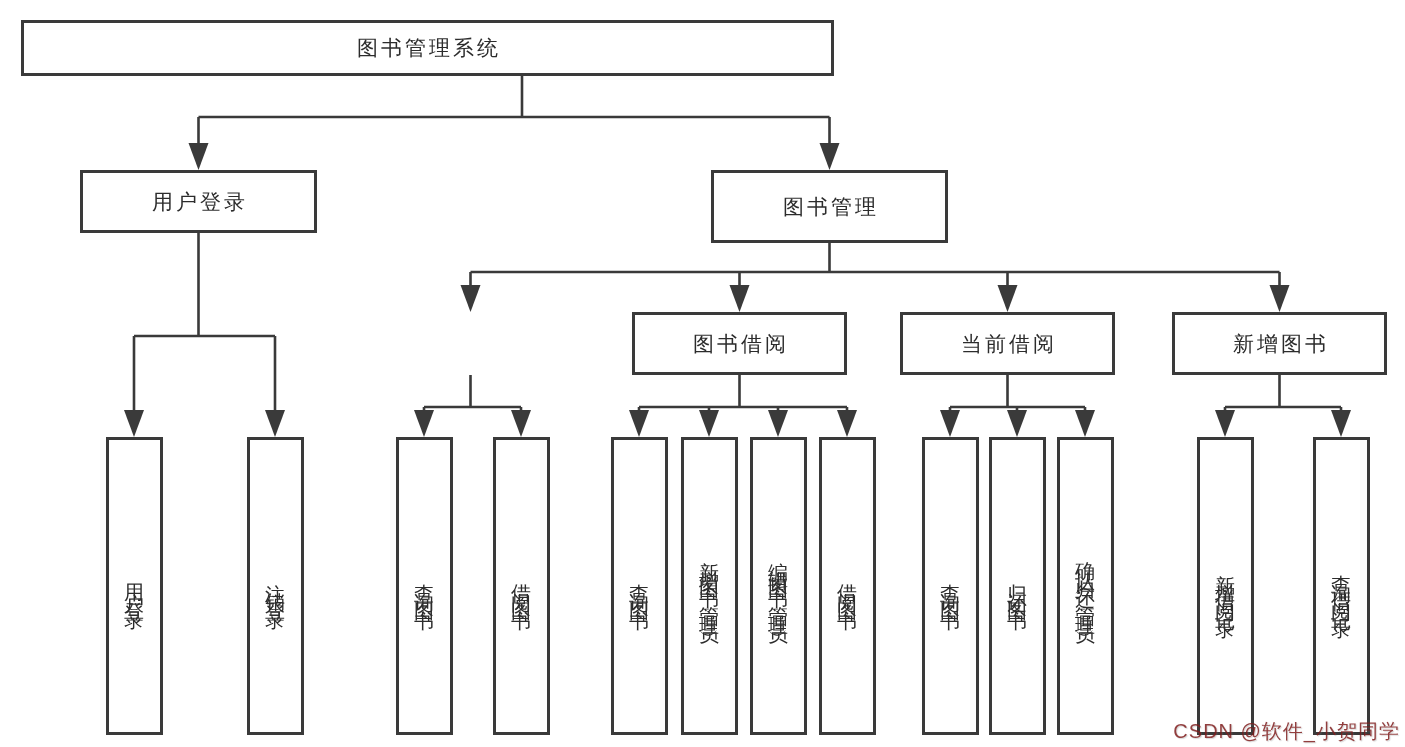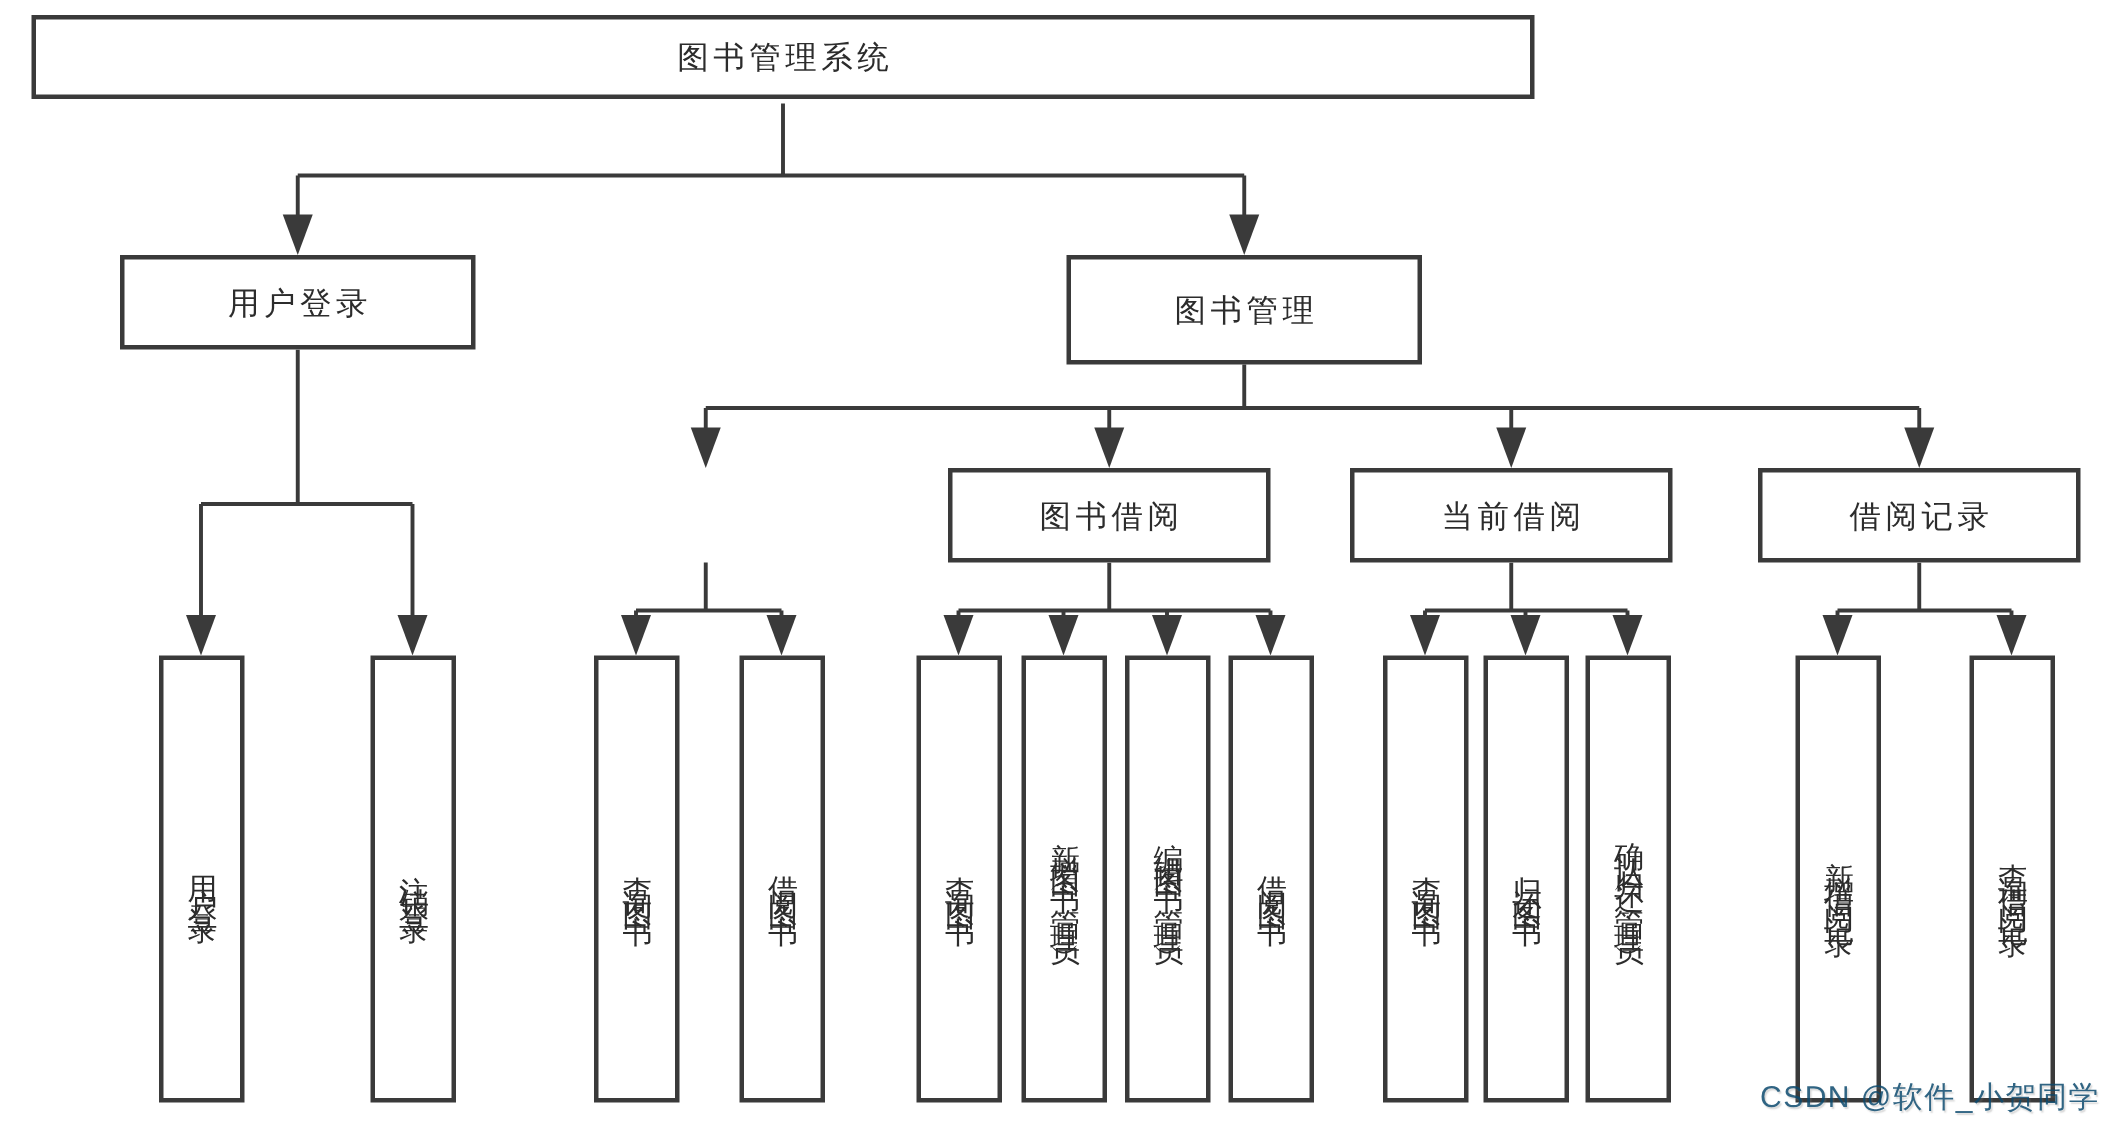--- a/index.html
+++ b/index.html
@@ -92,39 +92,39 @@
       <use href="#arrowhead" transform="translate(778,437)"></use>
       <use href="#arrowhead" transform="translate(847,437)"></use>
       <use href="#arrowhead" transform="translate(950,437)"></use>
       <use href="#arrowhead" transform="translate(1017,437)"></use>
       <use href="#arrowhead" transform="translate(1085,437)"></use>
       <use href="#arrowhead" transform="translate(1225,437)"></use>
       <use href="#arrowhead" transform="translate(1341,437)"></use>
     </g>
   </svg>
 
-  <div class="box" style="left:21px;top:10px;width:1002px;height:56px">
+  <div class="box" style="left:21px;top:20px;width:813px;height:56px">
     <span class="hlabel">图书管理系统</span>
   </div>
 
   <div class="box" style="left:80px;top:170px;width:237px;height:63px">
     <span class="hlabel">用户登录</span>
   </div>
   <div class="box" style="left:711px;top:170px;width:237px;height:73px">
     <span class="hlabel">图书管理</span>
   </div>
 
   <div class="box" style="left:900px;top:312px;width:215px;height:63px">
     <span class="hlabel">当前借阅</span>
   </div>
   <div class="box" style="left:632px;top:312px;width:215px;height:63px">
     <span class="hlabel">图书借阅</span>
   </div>
   <div class="box" style="left:1172px;top:312px;width:215px;height:63px">
-    <span class="hlabel">借阅记录</span>
+    <span class="hlabel">新增图书</span>
   </div>
 
   <div class="box" style="left:106px;top:437px;width:57px;height:298px">
     <span class="vtext">用户登录</span>
   </div>
   <div class="box" style="left:247px;top:437px;width:57px;height:298px">
     <span class="vtext">注销登录</span>
   </div>
 
   <div class="box" style="left:396px;top:437px;width:57px;height:298px">
@@ -157,15 +157,15 @@
     <span class="vtext">确认归还（管理员）</span>
   </div>
 
   <div class="box" style="left:1197px;top:437px;width:57px;height:298px">
     <span class="vtext">新增借阅记录</span>
   </div>
   <div class="box" style="left:1313px;top:437px;width:57px;height:298px">
     <span class="vtext">查询借阅记录</span>
   </div>
 
-  <div id="watermark" style="color: #0c4a6e;">CSDN @软件_小贺同学</div>
+  <div id="watermark" style="color: #7f1d1d;">CSDN @软件_小贺同学</div>
 
 </div>
 
 </body></html>

